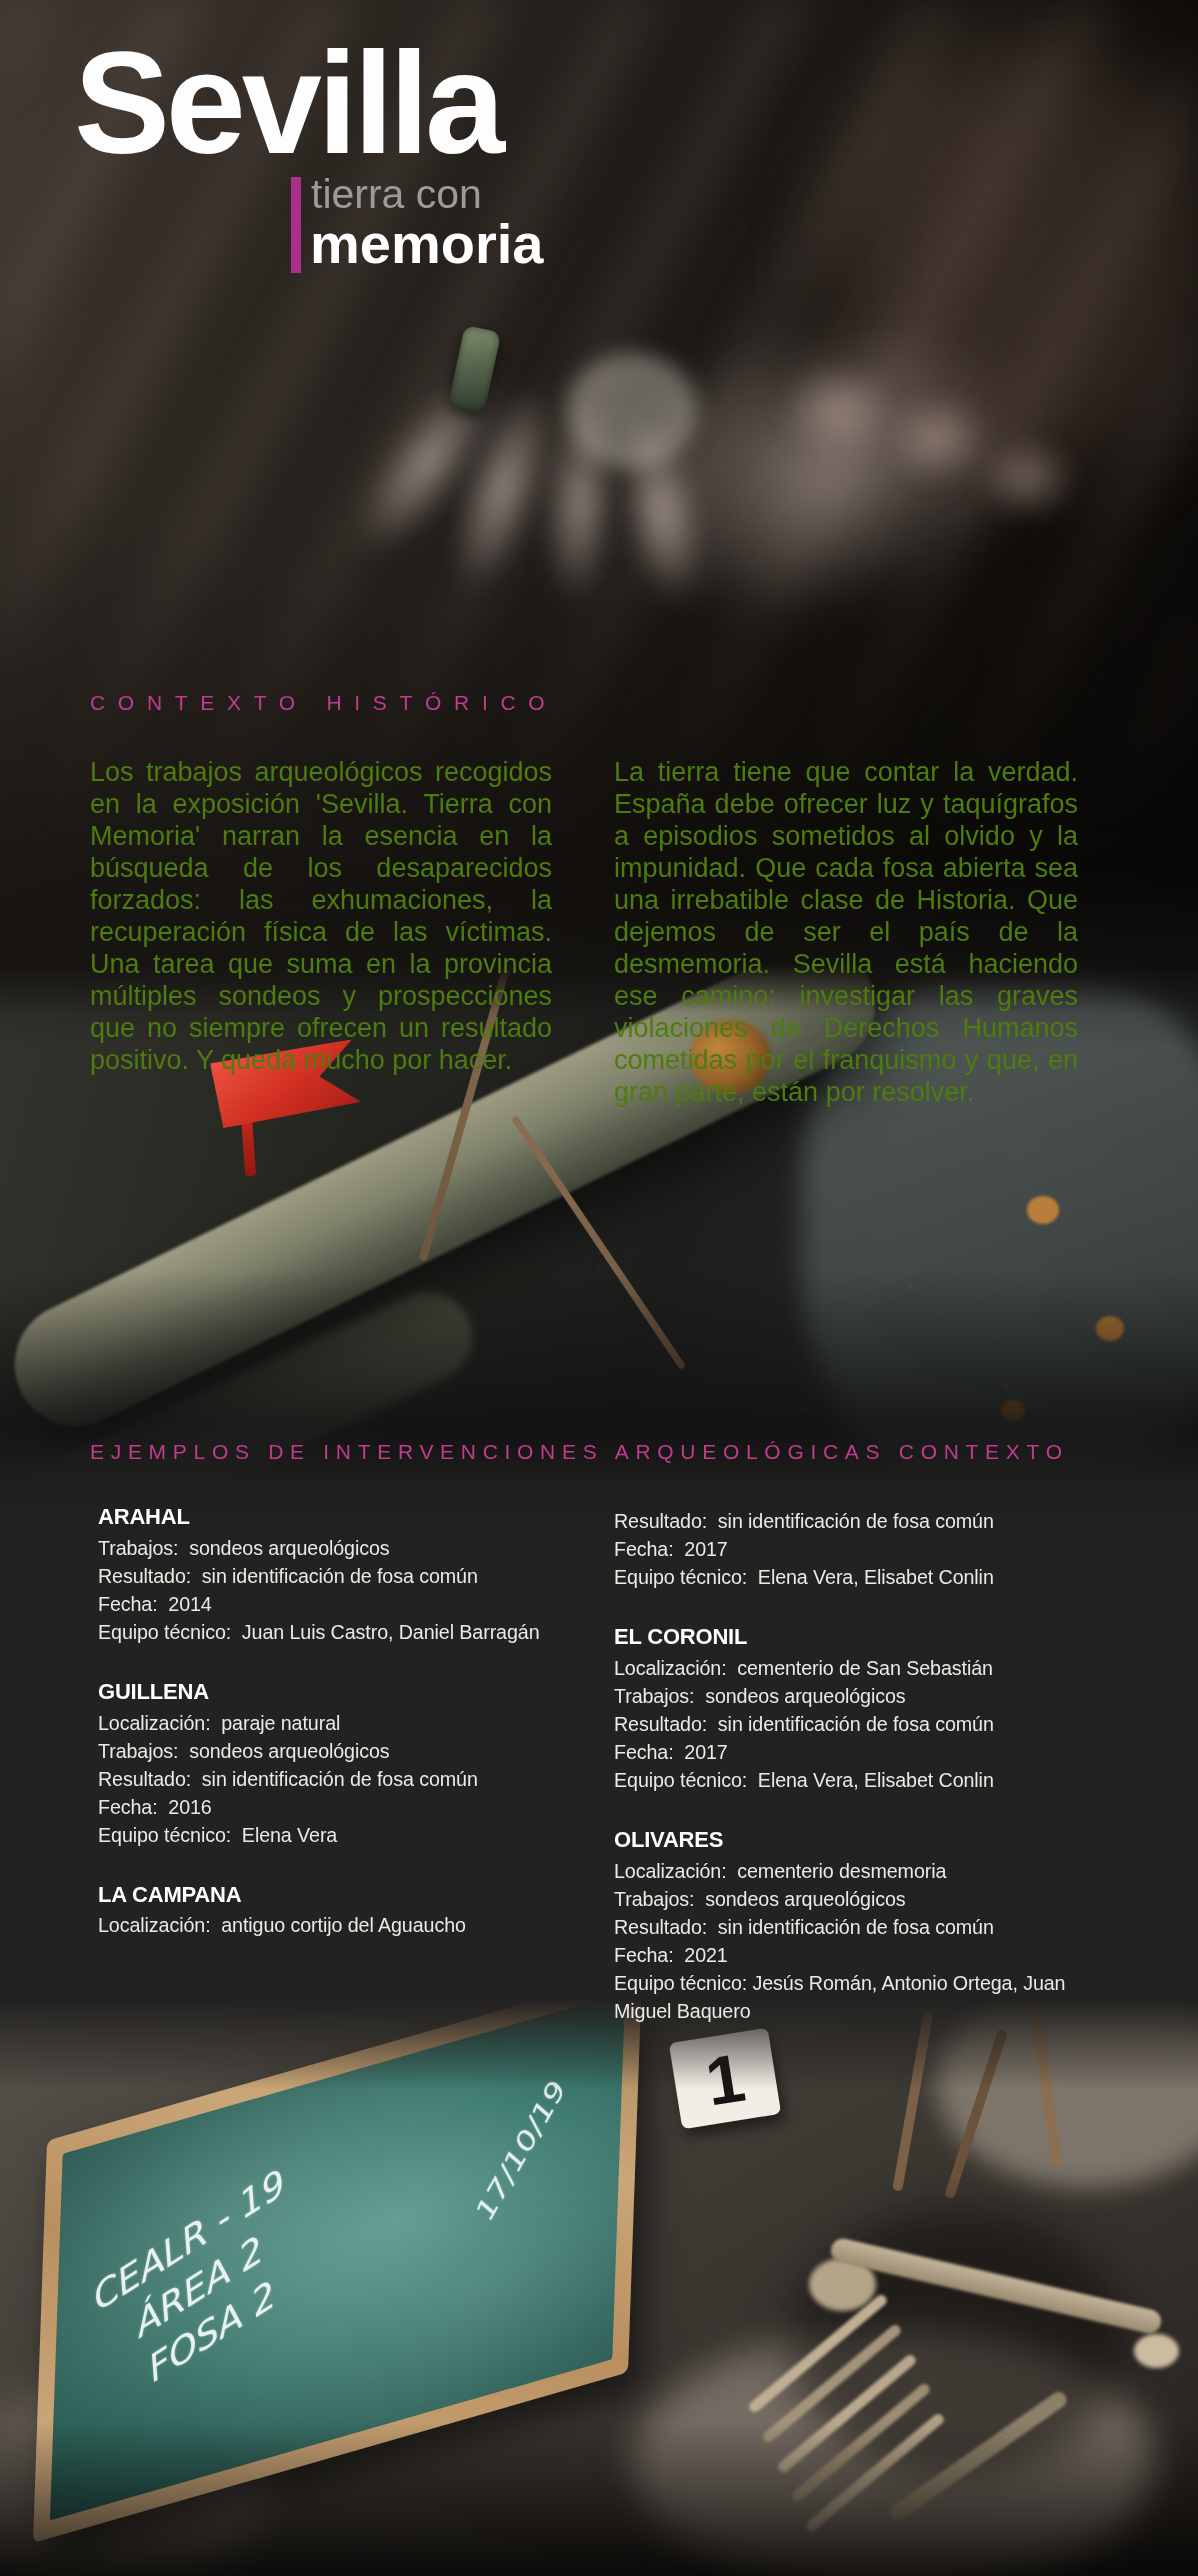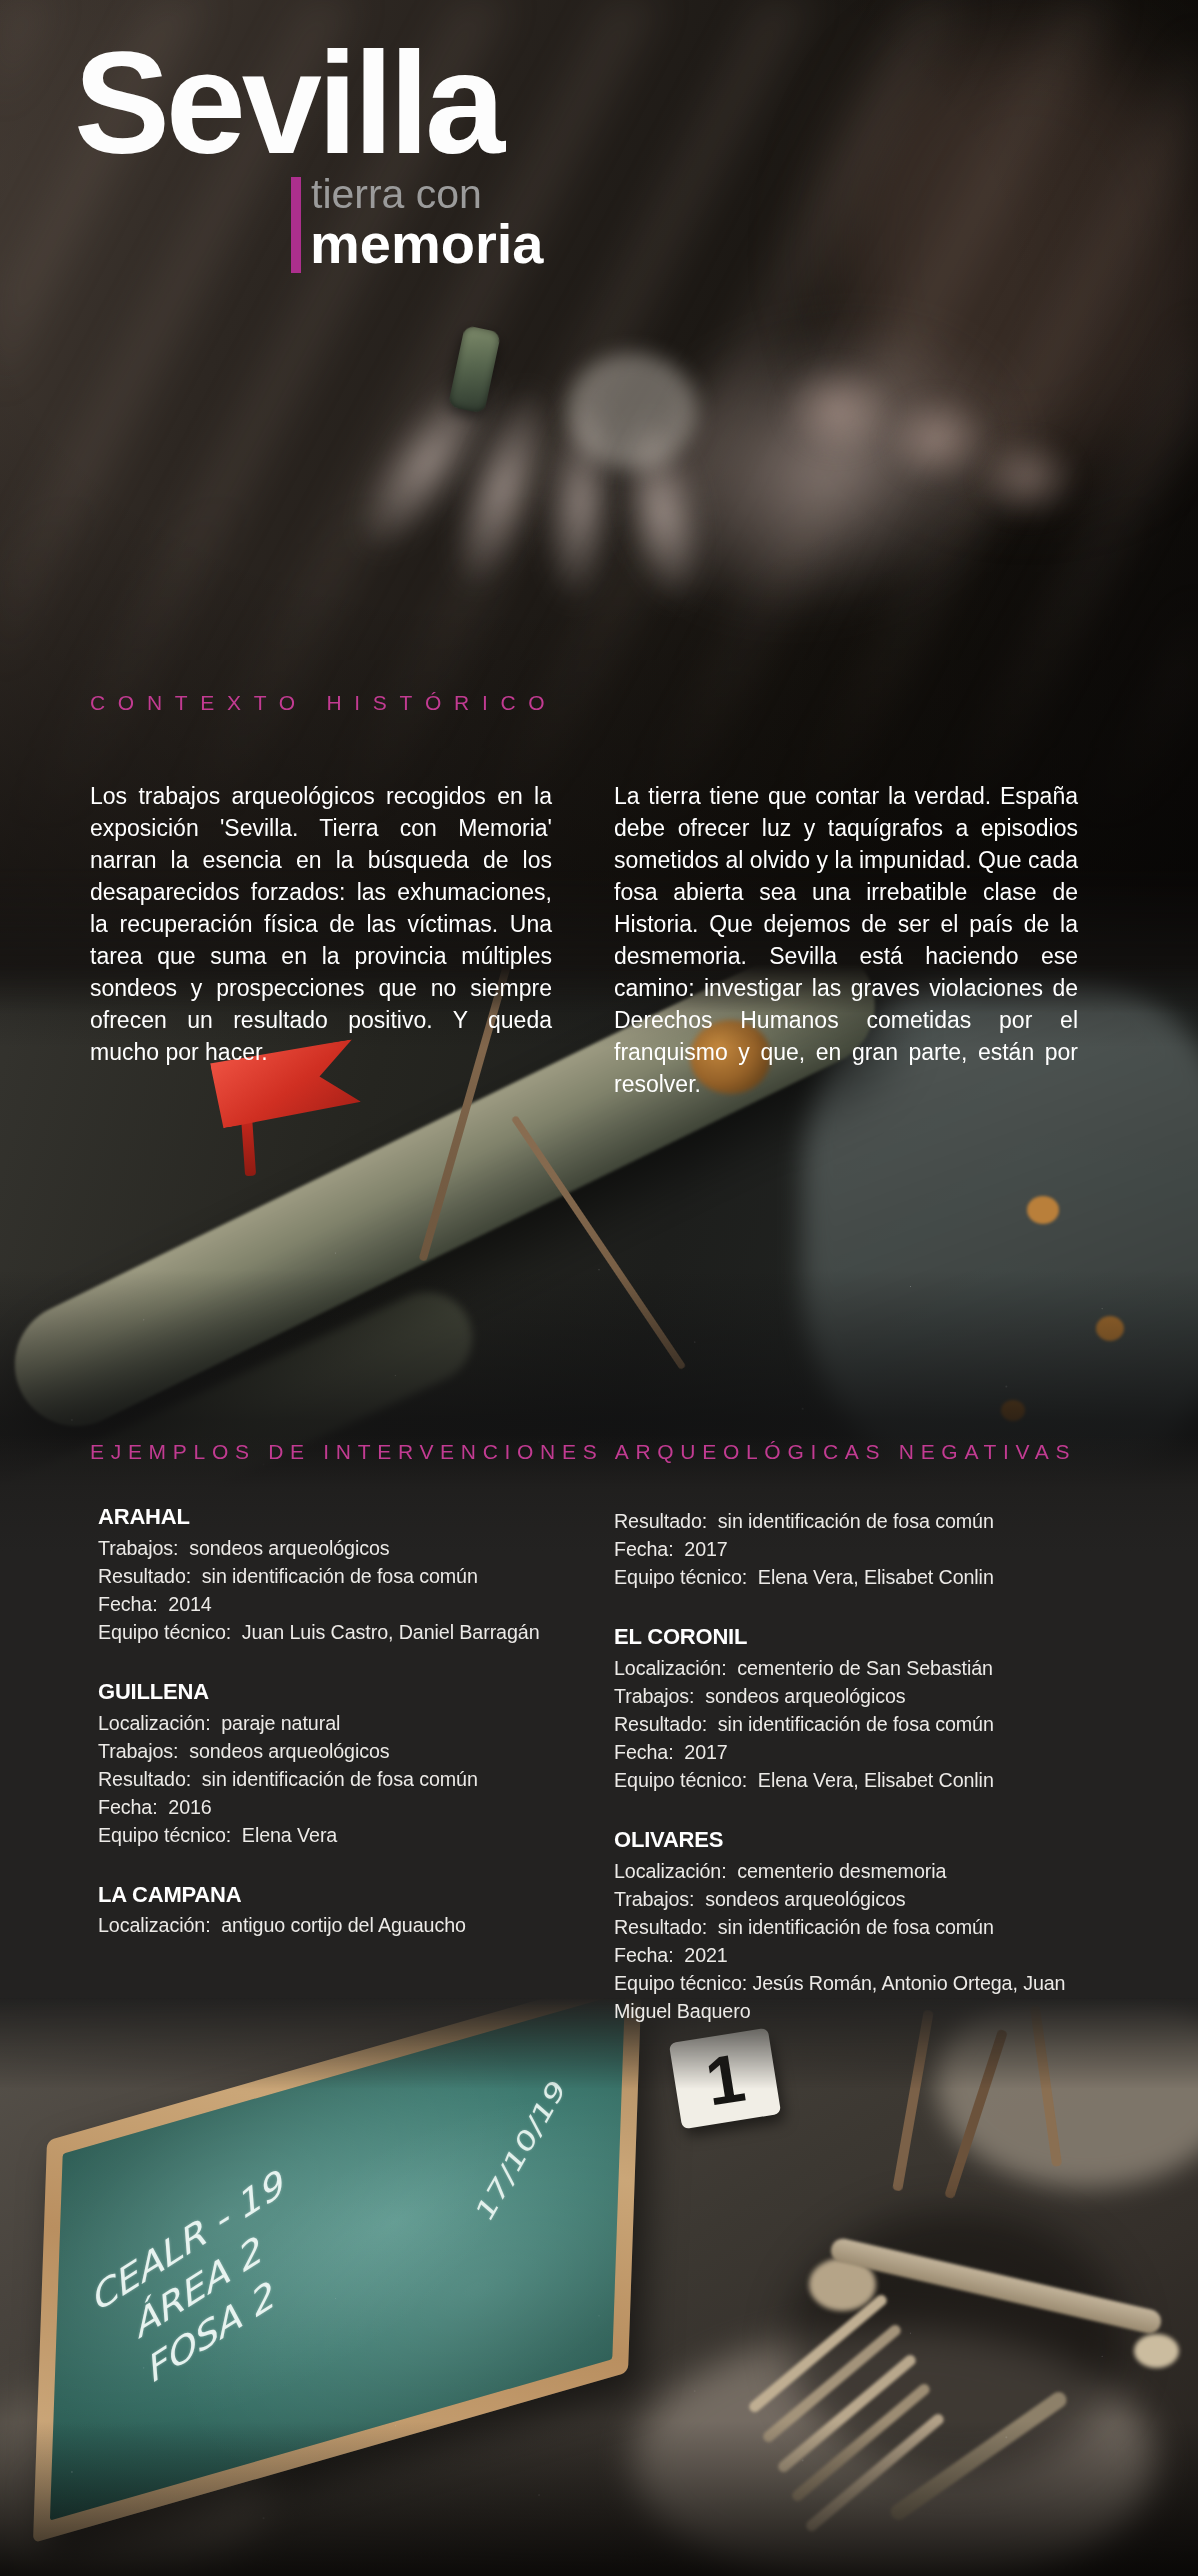--- a/index.html
+++ b/index.html
@@ -156,22 +156,22 @@
   .accent-bar { position:absolute; left:291px; top:177px; width:9.9px; height:96px; }
   .title-sub1 { position:absolute; left:311px; top:173px; font-size:41px; font-weight:normal;
     color:#9b9b9b; line-height:1.05; }
   .title-sub2 { position:absolute; left:310px; top:215px; font-size:56px; font-weight:bold;
     color:#ffffff; line-height:1.05;text-align:right; }
 
   .section-heading { position:absolute; z-index:5; font-size:21px; font-weight:normal; }
   .contexto-heading { left:90px; top:691px; letter-spacing:12.7px; }
   .ejemplos-heading { left:90px; top:1440px; letter-spacing:6.7px; }
 
-  .para-col { position:absolute; z-index:5; font-size:23px; line-height:32px;
-    text-align:justify; color:#ffffff;margin-top:24px; }
+  .para-col { position:absolute; z-index:5; font-size:27px; line-height:32px;
+    text-align:justify; color:#4d7c0f; }
   .para-left  { left:90px; top:756px; width:462px; }
   .para-right { left:614px; top:756px; width:464px; }
 
   .list-col { position:absolute; z-index:5; width:497px; }
   .list-col-left  { left:98px; top:1503px; }
   .list-col-right { left:614px; top:1507px; }
   .muni-block + .muni-block { margin-top:32px; }
   .muni-title { font-size:22px; font-weight:bold; letter-spacing:-0.2px; color:#ffffff;
     line-height:28px; margin-bottom:2.8px; }
   .detail-line { font-size:19.7px; line-height:28px; color:#eceae7; letter-spacing:-0.1px;
@@ -259,21 +259,21 @@
     <h1 class="title-main">Sevilla</h1>
     <div class="accent-bar" style="background:#ac2f8d;"></div>
     <div class="title-sub1">tierra con</div>
     <div class="title-sub2">memoria</div>
   </div>
 
   <h2 class="section-heading contexto-heading" style="color:#c23b92;">CONTEXTO HISTÓRICO</h2>
   <p class="para-col para-left">Los trabajos arqueológicos recogidos en la exposición 'Sevilla. Tierra con Memoria' narran la esencia en la búsqueda de los desaparecidos forzados: las exhumaciones, la recuperación física de las víctimas. Una tarea que suma en la provincia múltiples sondeos y prospecciones que no siempre ofrecen un resultado positivo. Y queda mucho por hacer.</p>
   <p class="para-col para-right">La tierra tiene que contar la verdad. España debe ofrecer luz y taquígrafos a episodios sometidos al olvido y la impunidad. Que cada fosa abierta sea una irrebatible clase de Historia. Que dejemos de ser el país de la desmemoria. Sevilla está haciendo ese camino: investigar las graves violaciones de Derechos Humanos cometidas por el franquismo y que, en gran parte, están por resolver.</p>
 
-  <h2 class="section-heading ejemplos-heading" style="color:#c23b92;">EJEMPLOS DE INTERVENCIONES ARQUEOLÓGICAS NEGATIVAS</h2>
+  <h2 class="section-heading ejemplos-heading" style="color:#c23b92;">EJEMPLOS DE INTERVENCIONES ARQUEOLÓGICAS CONTEXTO</h2>
 
   <div class="list-col list-col-left">
     <div class="muni-block">
       <h3 class="muni-title">ARAHAL</h3>
       <p class="detail-line">Trabajos:  sondeos arqueológicos</p>
       <p class="detail-line">Resultado:  sin identificación de fosa común</p>
       <p class="detail-line">Fecha:  2014</p>
       <p class="detail-line">Equipo técnico:  Juan Luis Castro, Daniel Barragán</p>
     </div>
     <div class="muni-block">

